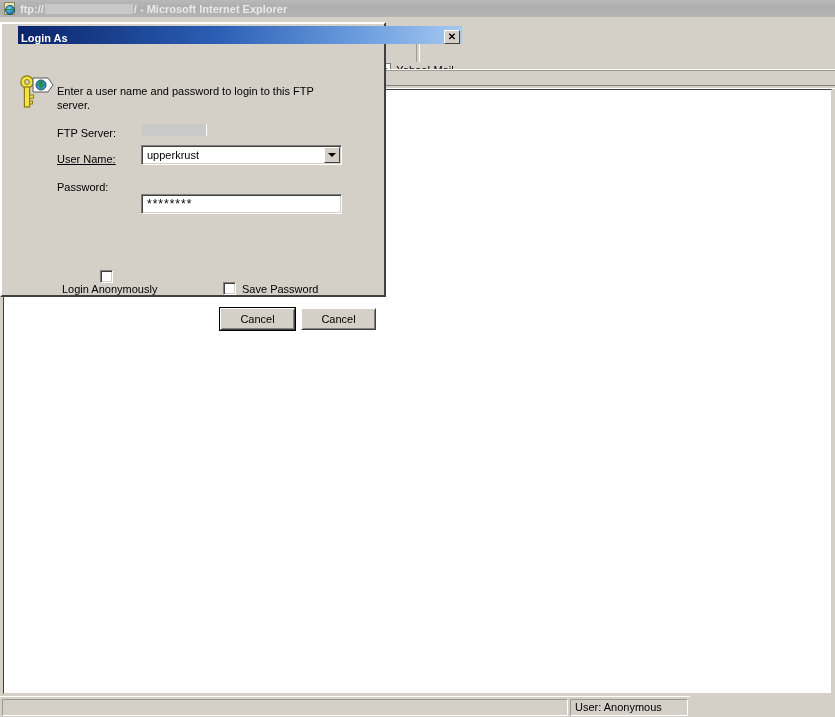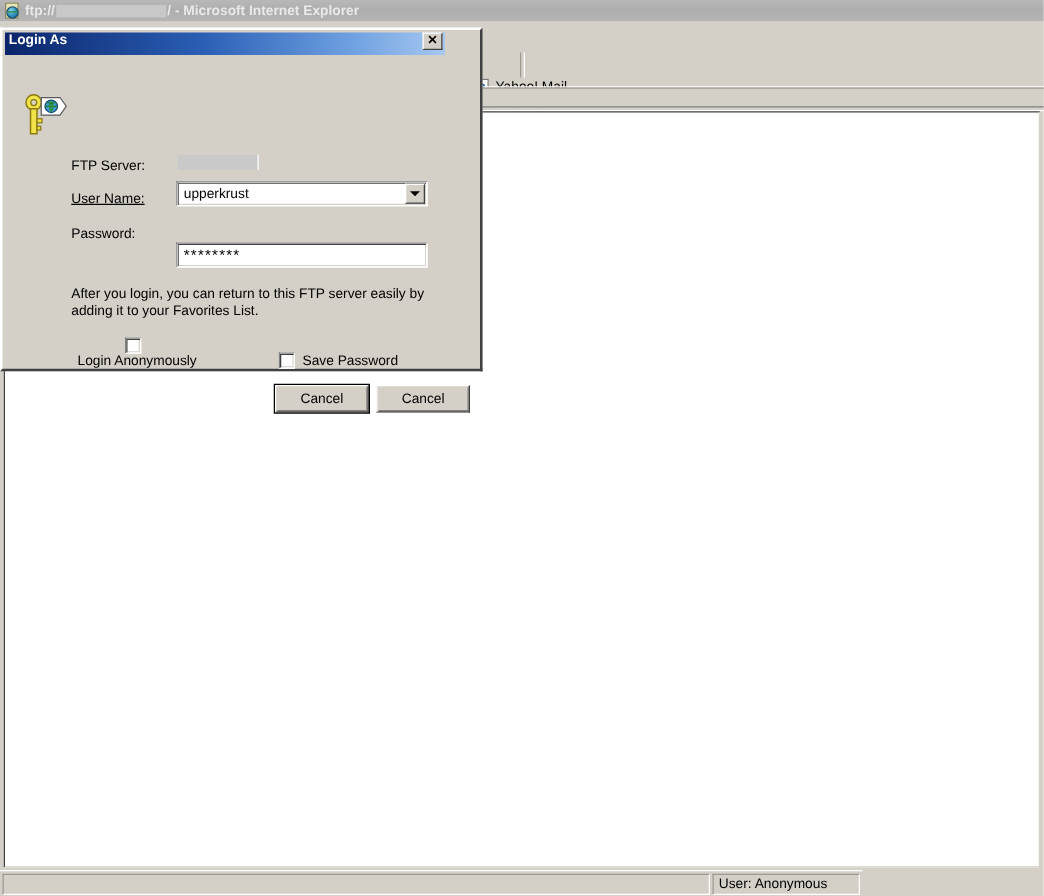--- a/index.html
+++ b/index.html
@@ -272,25 +272,25 @@
     width: 386px;
     height: 275px;
     background: #d4d0c8;
     border: 2px solid;
     border-color: #ffffff #404040 #404040 #ffffff;
     box-sizing: border-box;
     box-shadow: 0 0 0 0 rgba(0,0,0,0);
   }
   #dialog-titlebar {
     position: absolute;
-    left: 2px; top: 2px;
-    width: 352px; height: 18px;
+    left: 16px; top: 2px;
+    width: 444px; height: 18px;
     background: linear-gradient(to right, #0a246a 0%, #2b5fb5 45%, #6d9fe0 78%, #a6c8f0 100%);
     display: flex;
-    align-items: flex-start;
+    align-items: flex-end;
     box-sizing: border-box;
   }
   #dialog-title-text {
     color: #ffffff;
     font-size: 11px;
     font-weight: bold;
     margin-left: 3px;
     white-space: nowrap;
   }
   #dialog-close-button {
@@ -539,38 +539,38 @@
       <rect x="13.6" y="21" width="4" height="3.2" fill="#f2e24a" stroke="#8a7a10" stroke-width="1"></rect>
       <rect x="13.6" y="27" width="3" height="3" fill="#f2e24a" stroke="#8a7a10" stroke-width="1"></rect>
 
       <polygon points="17,4 32,4 37,11 32,18 17,18" fill="#ffffff" stroke="#5a5a5a" stroke-width="1"></polygon>
       <circle cx="25" cy="11" r="5" fill="#3f9ad6" stroke="#184a70" stroke-width="1"></circle>
       <path d="M20.2 11 H29.8" stroke="#1c7a2c" stroke-width="1" fill="none"></path>
       <path d="M25 6.1 C22.3 8.4 22.3 13.6 25 15.9 C27.7 13.6 27.7 8.4 25 6.1 Z" fill="#2f8f3c" opacity="0.85"></path>
       <path d="M21.2 7.6 C23 9 27 9 28.8 7.6" stroke="#1c7a2c" stroke-width="0.9" fill="none"></path>
     </svg>
 
+    <div id="dialog-instruction">Enter a user name and password to login to this FTP server.</div>
 
     <div class="field-label" id="ftp-server-label">FTP Server:</div>
     <div id="ftp-server-value"></div>
 
     <div class="field-label" id="username-label">User Name:</div>
     <div class="sunken-field" id="username-combo">
       <span id="username-value">upperkrust</span>
       <span id="username-dropdown-button">
           <span class="tri"></span>
         </span>
     </div>
 
     <div class="field-label" id="password-label">Password:</div>
     <div class="sunken-field" id="password-field">
       <span id="password-value">********</span>
     </div>
 
-    <div id="dialog-hint">After you login, you can return to this FTP server easily by adding it to your Favorites List.</div>
 
     <div class="checkbox-row" id="login-anonymously-row">
       <span class="cb-box"></span>
       <span>Login Anonymously</span>
     </div>
     <div class="checkbox-row" id="save-password-row">
       <span class="cb-box"></span>
       <span>Save Password</span>
     </div>
 

